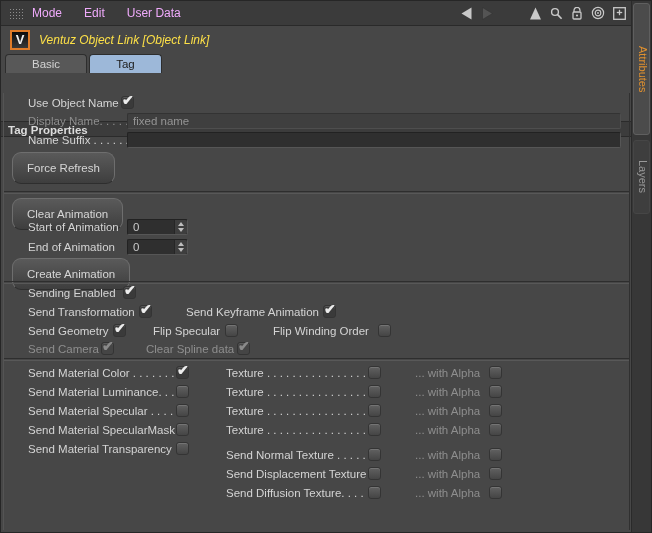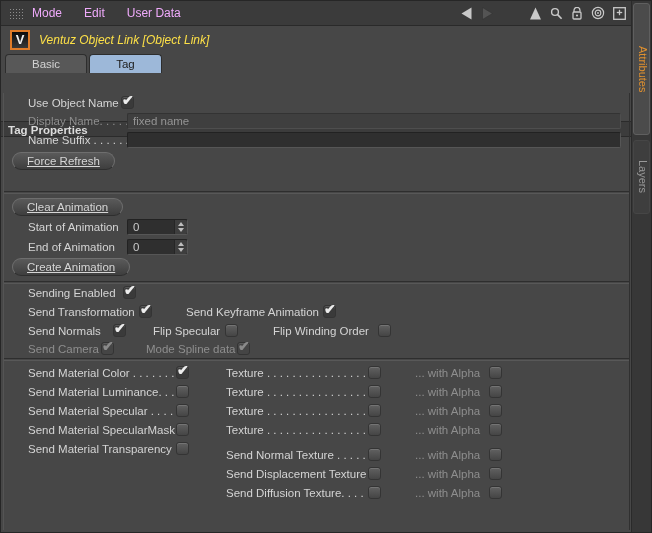--- a/index.html
+++ b/index.html
@@ -57,24 +57,24 @@
   .field.disabled{background:#3F3F3F;color:#949494;border-color:#333333 #4E4E4E #4E4E4E #333333;}
   
   .spinwrap{position:absolute;width:61px;height:16px;}
   .spinwrap .field{left:0;top:0;width:61px;}
   .spinner{position:absolute;right:1px;top:1px;width:12px;height:14px;background:#3E3E3E;
     border-left:1px solid #262626;border-radius:0 2px 2px 0;
     display:flex;flex-direction:column;align-items:center;justify-content:center;gap:2px;}
   .tri-up{width:0;height:0;border-left:3px solid transparent;border-right:3px solid transparent;border-bottom:4px solid #BDBDBD;}
   .tri-down{width:0;height:0;border-left:3px solid transparent;border-right:3px solid transparent;border-top:4px solid #BDBDBD;}
   
-  .btn{position:absolute;height:18px;line-height:15px;padding:0 14px;border-radius:9px;
+  .btn{position:absolute;height:32px;line-height:15px;padding:0 14px;border-radius:9px;
     font-family:"Liberation Sans",sans-serif;font-size:11.5px;color:#D6D6D6;
     background:linear-gradient(180deg,#5A5A5A,#3E3E3E);
-    border:1px solid #6E6E6E;border-bottom-color:#2E2E2E;box-sizing:border-box;cursor:default;text-decoration:underline;}
+    border:1px solid #6E6E6E;border-bottom-color:#2E2E2E;box-sizing:border-box;cursor:default;}
   
   .sidestrip{position:absolute;right:0;top:0;width:20px;height:533px;background:#373737;
     border-left:1px solid #2A2A2A;box-sizing:border-box;}
   .vtab{writing-mode:vertical-rl;font-size:11px;text-align:center;width:17px;margin-left:1px;
     border-radius:3px;box-sizing:border-box;cursor:default;}
   .vtab.active{background:#4B4B4B;border:1px solid #5F5F5F;color:#E0912F;height:132px;margin-top:2px;padding:6px 0;}
   .vtab.inactive{background:#3E3E3E;border:1px solid #464646;color:#989898;height:74px;margin-top:5px;padding:6px 0;}
   svg{display:block;}
 </style>
 </head>
@@ -211,36 +211,36 @@
     <span class="at cb checked" style="left:138px">
         <span class="mark">✔</span>
       </span>
     <span class="at lbl" style="left:185px">Send Keyframe Animation</span>
     <span class="at cb checked" style="left:322px">
         <span class="mark">✔</span>
       </span>
   </div>
 
   <div class="row" style="top:322px">
-    <span class="at lbl" style="left:27px">Send Normals</span>
+    <span class="at lbl" style="left:27px">Send Geometry</span>
     <span class="at cb checked" style="left:112px">
         <span class="mark">✔</span>
       </span>
     <span class="at lbl" style="left:152px">Flip Specular</span>
     <span class="at cb" style="left:224px"></span>
     <span class="at lbl" style="left:272px">Flip Winding Order</span>
     <span class="at cb" style="left:377px"></span>
   </div>
 
   <div class="row" style="top:340px">
     <span class="at dis" style="left:27px">Send Camera</span>
     <span class="at cb checked disabled" style="left:100px">
         <span class="mark">✔</span>
       </span>
-    <span class="at dis" style="left:145px">Mode Spline data</span>
+    <span class="at dis" style="left:145px">Clear Spline data</span>
     <span class="at cb checked disabled" style="left:236px">
         <span class="mark">✔</span>
       </span>
   </div>
 
   <div class="sep" style="top:357px"></div>
 
   <div class="row" style="top:364px">
     <span class="at lbl" style="left:27px">Send Material Color . . . . . . .</span>
     <span class="at cb checked" style="left:175px">

